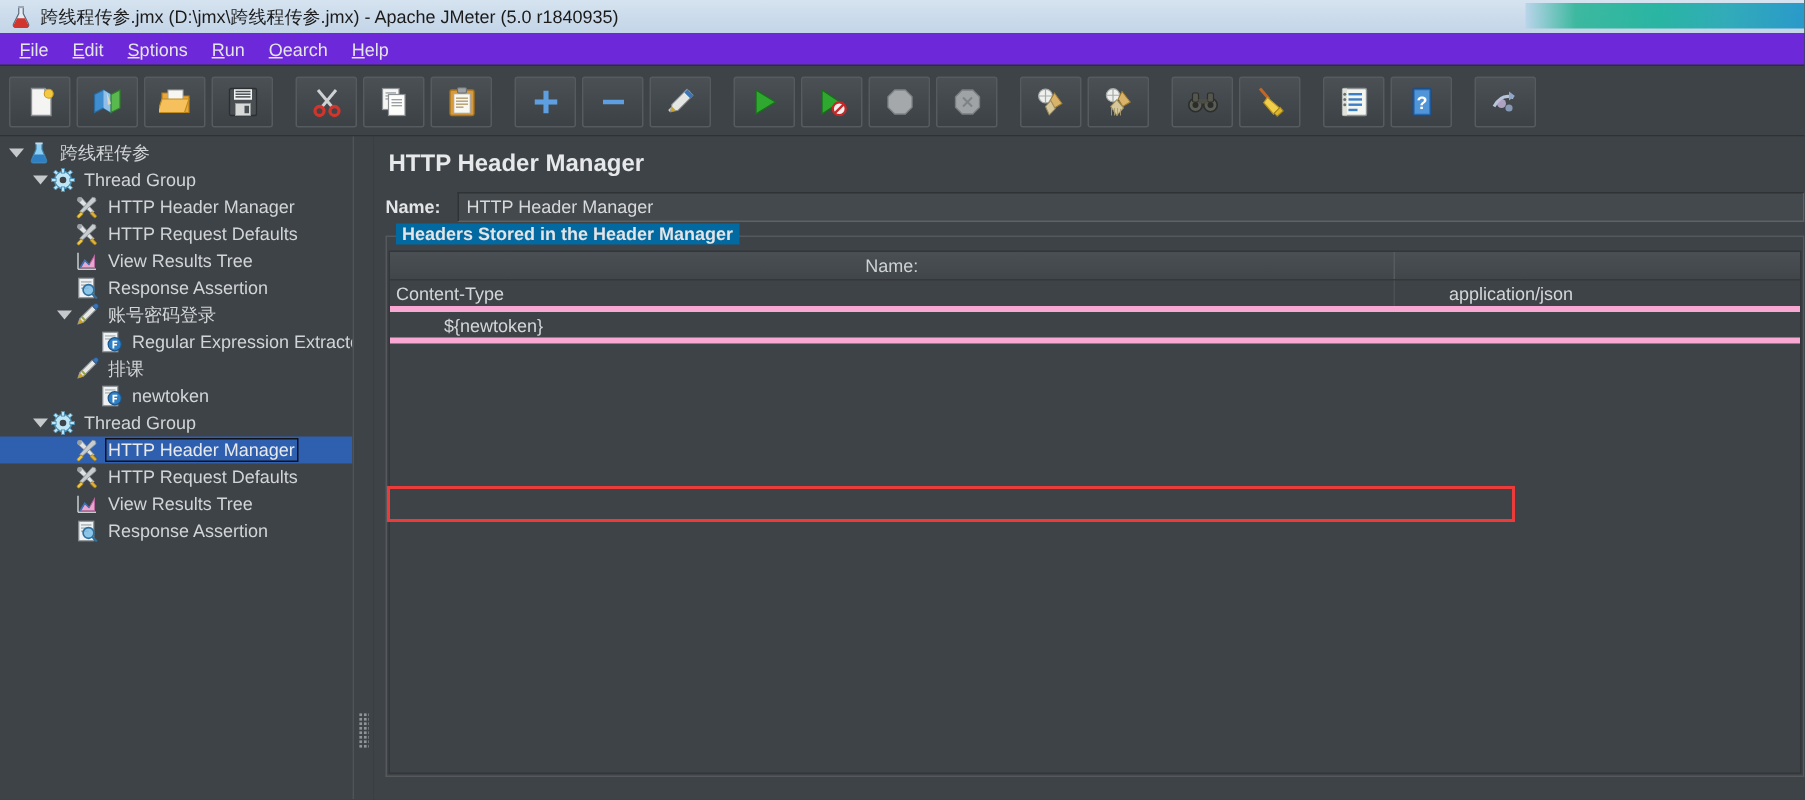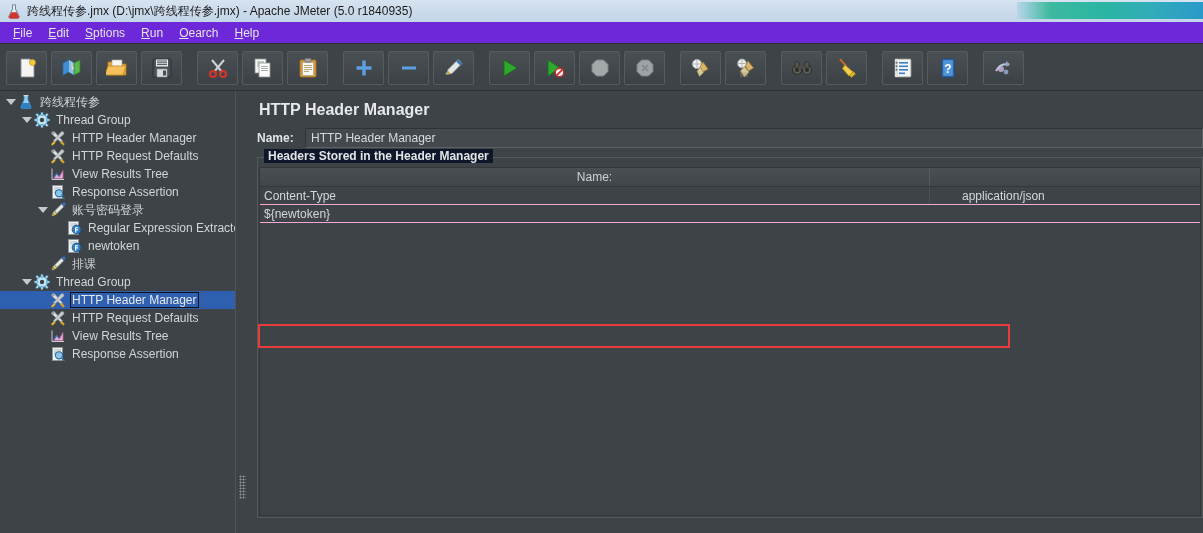--- a/index.html
+++ b/index.html
@@ -237,21 +237,21 @@
   }
   .groupbox .gb-legend-bar {
     position: absolute;
     left: 0; top: 0; right: 0;
     height: 1px;
     background: #55595c;
   }
   .groupbox .gb-title {
     position: absolute;
     left: 6px; top: -8px;
-    background: #0f172a;
+    background: #0369a1;
     padding: 0 4px;
     font-size: 12px;
     font-weight: bold;
     color: #e2e4e6;
     white-space: nowrap;
   }
   .gb-inner {
     position: absolute;
     left: 1px; top: 10px; right: 1px; bottom: 1px;
   }
@@ -279,36 +279,35 @@
     justify-content: center;
     box-sizing: border-box;
     border-right: 1px solid #565b5f;
   }
   .th.c1 { width: 670px; flex: 0 0 auto; }
   .th.c2 { flex: 1 1 auto; border-right: none; }
   .tbl-body { position: relative; }
   .tr {
     display: flex;
     height: 17px;
-    border-bottom: 1px solid #f9a8d4;
-    gap: 28px;
+    border-bottom: 4px solid #f9a8d4;
   }
   .td {
     font-size: 12px;
     color: #d4d7d9;
     display: flex;
     align-items: center;
     padding-left: 4px;
     box-sizing: border-box;
     border-right: 1px solid #4b5053;
     overflow: hidden;
     white-space: nowrap;
   }
   .td.c1 { width: 670px; flex: 0 0 auto; }
-  .td.c2 { flex: 1 1 auto; border-right: none; }
+  .td.c2 { flex: 1 1 auto; border-right: none; margin-left: 32px; }
 
   
   .annot-box {
     position: absolute;
     left: 258px;
     top: 233px;
     width: 752px;
     height: 24px;
     border: 2px solid #ec3b3b;
     box-sizing: border-box;
@@ -720,49 +719,49 @@
               <rect x="2.5" y="1.5" width="10" height="13" fill="#eef2f5" stroke="#8d9295" stroke-width="0.8"></rect>
               <rect x="4" y="3.5" width="7" height="0.9" fill="#b0b5b8"></rect>
               <rect x="4" y="5.5" width="7" height="0.9" fill="#b0b5b8"></rect>
               <circle cx="10.5" cy="9.5" r="4.4" fill="#2f7fc4" stroke="#1b5489" stroke-width="0.8"></circle>
               <path d="M9 7.2 h3.2 v1.1 h-2 v1 h1.8 v1.1 h-1.8 v2 h-1.2 z" fill="#ffffff"></path>
             </svg>
           </span>
           <span class="tlabel">Regular Expression Extractor</span>
         </div>
         <div class="tnode">
+          <span style="width: 36px; flex: 0 0 auto;"></span>
+          <span class="toggle empty">
+            <span class="tri"></span>
+          </span>
+          <span class="ticon">
+            <svg width="16" height="16" viewBox="0 0 16 16">
+              <path d="M2 14 l1.2 -3.6 l8.4 -8.4 l2.4 2.4 l-8.4 8.4 z" fill="#e5e8e4" stroke="#8b8f93" stroke-width="0.7"></path>
+              <path d="M11.6 2 l2.4 2.4 l1.2 -1.2 a1 1 0 0 0 -2.4 -2.4 z" fill="#3c74b8" stroke="#23507f" stroke-width="0.6"></path>
+              <path d="M2 14 l1.2 -3.6 l2.4 2.4 z" fill="#c9a227"></path>
+              <path d="M4.6 9.4 l2.4 2.4" stroke="#9aa34a" stroke-width="1.4"></path>
+            </svg>
+          </span>
+          <span class="tlabel">排课</span>
+        </div>
+        <div class="tnode">
           <span style="width: 52px; flex: 0 0 auto;"></span>
           <span class="toggle empty">
             <span class="tri"></span>
           </span>
           <span class="ticon">
             <svg width="16" height="16" viewBox="0 0 16 16">
               <rect x="2.5" y="1.5" width="10" height="13" fill="#eef2f5" stroke="#8d9295" stroke-width="0.8"></rect>
               <rect x="4" y="3.5" width="7" height="0.9" fill="#b0b5b8"></rect>
               <rect x="4" y="5.5" width="7" height="0.9" fill="#b0b5b8"></rect>
               <circle cx="10.5" cy="9.5" r="4.4" fill="#2f7fc4" stroke="#1b5489" stroke-width="0.8"></circle>
               <path d="M9 7.2 h3.2 v1.1 h-2 v1 h1.8 v1.1 h-1.8 v2 h-1.2 z" fill="#ffffff"></path>
             </svg>
           </span>
           <span class="tlabel">newtoken</span>
-        </div>
-        <div class="tnode">
-          <span style="width: 36px; flex: 0 0 auto;"></span>
-          <span class="toggle empty">
-            <span class="tri"></span>
-          </span>
-          <span class="ticon">
-            <svg width="16" height="16" viewBox="0 0 16 16">
-              <path d="M2 14 l1.2 -3.6 l8.4 -8.4 l2.4 2.4 l-8.4 8.4 z" fill="#e5e8e4" stroke="#8b8f93" stroke-width="0.7"></path>
-              <path d="M11.6 2 l2.4 2.4 l1.2 -1.2 a1 1 0 0 0 -2.4 -2.4 z" fill="#3c74b8" stroke="#23507f" stroke-width="0.6"></path>
-              <path d="M2 14 l1.2 -3.6 l2.4 2.4 z" fill="#c9a227"></path>
-              <path d="M4.6 9.4 l2.4 2.4" stroke="#9aa34a" stroke-width="1.4"></path>
-            </svg>
-          </span>
-          <span class="tlabel">排课</span>
         </div>
         <div class="tnode">
           <span style="width: 20px; flex: 0 0 auto;"></span>
           <span class="toggle">
             <span class="tri"></span>
           </span>
           <span class="ticon">
             <svg width="16" height="16" viewBox="0 0 16 16">
               <circle cx="8" cy="8" r="5.6" fill="#bfe6f7" stroke="#4b8fb5" stroke-width="1"></circle>
               <circle cx="8" cy="8" r="2.2" fill="#3e4347"></circle>

